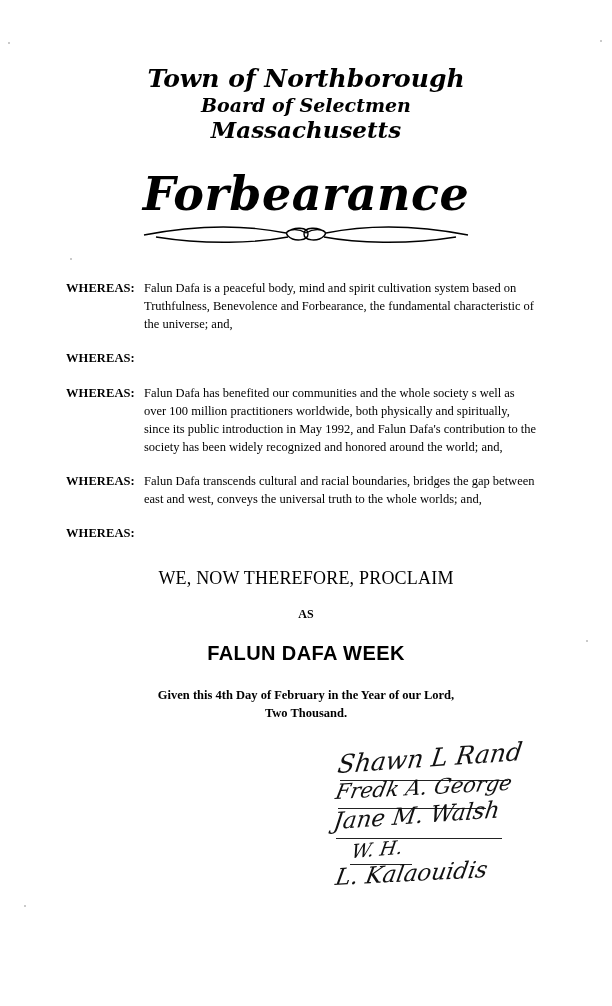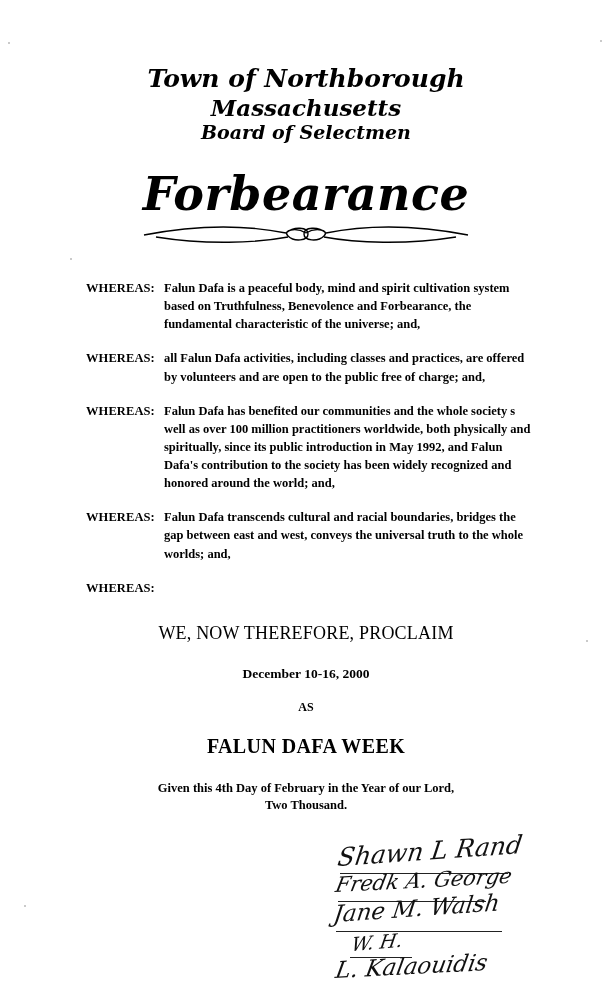--- a/index.html
+++ b/index.html
@@ -52,39 +52,39 @@
   .flourish {
     width: 100%;
     text-align: center;
     margin-top: 2px;
     height: 26px;
   }
 
   
   .body-block {
     margin: 30px 0 0 0;
-    padding: 0 74px 0 86px;
+    padding: 0 74px 0 66px;
   }
   .clause {
     display: flex;
     align-items: flex-start;
     margin-bottom: 16px;
   }
   .clause-label {
     flex: 0 0 78px;
     font-family: "Liberation Serif", serif;
     font-weight: bold;
     font-size: 12.5px;
     line-height: 1.45;
     letter-spacing: 0.1px;
   }
   .clause-text {
     flex: 1 1 auto;
     font-family: "Liberation Serif", serif;
-    font-weight: bold;
+    font-weight: normal;
     font-size: 12.5px;
     line-height: 1.45;
     text-align: left;
   }
 
   
   .center-block {
     text-align: center;
     margin-top: 26px;
   }
@@ -100,21 +100,21 @@
     font-size: 13.5px;
     margin-top: 22px;
   }
   .as-line {
     font-family: "Liberation Serif", serif;
     font-weight: bold;
     font-size: 12px;
     margin-top: 18px;
   }
   .title-line {
-    font-family: Liberation Serif, serif;
+    font-family: Liberation Sans, sans-serif;
     font-weight: bold;
     font-size: 20px;
     margin-top: 20px;
     letter-spacing: 0.4px;
   }
   .given-block {
     font-family: "Liberation Serif", serif;
     font-weight: bold;
     font-size: 12.5px;
     margin-top: 22px;
@@ -164,22 +164,22 @@
 <div class="page">
 
   <div class="speck" style="left:8px; top:42px;"></div>
   <div class="speck" style="left:600px; top:40px;"></div>
   <div class="speck" style="left:70px; top:258px;"></div>
   <div class="speck" style="left:586px; top:640px;"></div>
   <div class="speck" style="left:24px; top:905px;"></div>
 
   <div class="header">
     <div class="header-line header-line-1">Town of Northborough</div>
+    <div class="header-line header-line-3">Board of Selectmen</div>
     <div class="header-line header-line-2">Massachusetts</div>
-    <div class="header-line header-line-3">Board of Selectmen</div>
   </div>
 
   <div class="proclamation">Forbearance</div>
 
   <div class="flourish">
     <svg width="340" height="24" viewBox="0 0 340 24" xmlns="http://www.w3.org/2000/svg" aria-hidden="true">
       <g fill="none" stroke="#000" stroke-width="1.4">
         <path d="M8 12 C 60 2, 110 2, 150 10"></path>
         <path d="M332 12 C 280 2, 230 2, 190 10"></path>
         <path d="M150 10 C 158 3, 172 4, 172 11 C 172 18, 158 19, 152 13 C 146 7, 160 4, 170 10"></path>
@@ -190,38 +190,36 @@
     </svg>
   </div>
 
   <div class="body-block">
     <div class="clause">
       <div class="clause-label">WHEREAS:</div>
       <div class="clause-text">Falun Dafa is a peaceful body, mind and spirit cultivation system based on Truthfulness, Benevolence and Forbearance, the fundamental characteristic of the universe; and,</div>
     </div>
     <div class="clause">
       <div class="clause-label">WHEREAS:</div>
-      <div class="clause-text">all Falun Dafa activities, including classes and practices, are offered by volunteers and are open to the public free of charge; and,</div>
     </div>
     <div class="clause">
       <div class="clause-label">WHEREAS:</div>
       <div class="clause-text">Falun Dafa has benefited our communities and the whole society s well as over 100 million practitioners worldwide, both physically and spiritually, since its public introduction in May 1992, and Falun Dafa's contribution to the society has been widely recognized and honored around the world; and,</div>
     </div>
     <div class="clause">
       <div class="clause-label">WHEREAS:</div>
       <div class="clause-text">Falun Dafa transcends cultural and racial boundaries, bridges the gap between east and west, conveys the universal truth to the whole worlds; and,</div>
     </div>
     <div class="clause">
       <div class="clause-label">WHEREAS:</div>
     </div>
   </div>
 
   <div class="center-block">
     <div class="we-now">WE, NOW THEREFORE, PROCLAIM</div>
-    <div class="date-line">December 10-16, 2000</div>
     <div class="as-line">AS</div>
     <div class="title-line">FALUN DAFA WEEK</div>
     <div class="given-block">
       <div>Given this 4th Day of February in the Year of our Lord,</div>
       <div>Two Thousand.</div>
     </div>
   </div>
 
   <div class="signatures">
     <div class="sig sig-1">Shawn L Rand</div>

